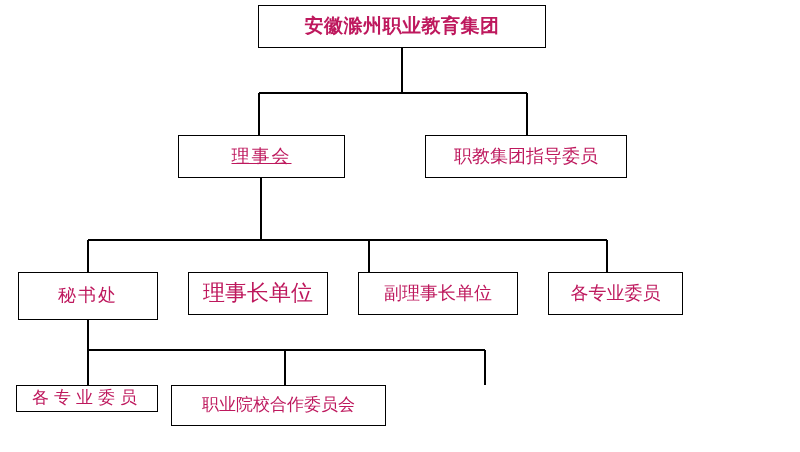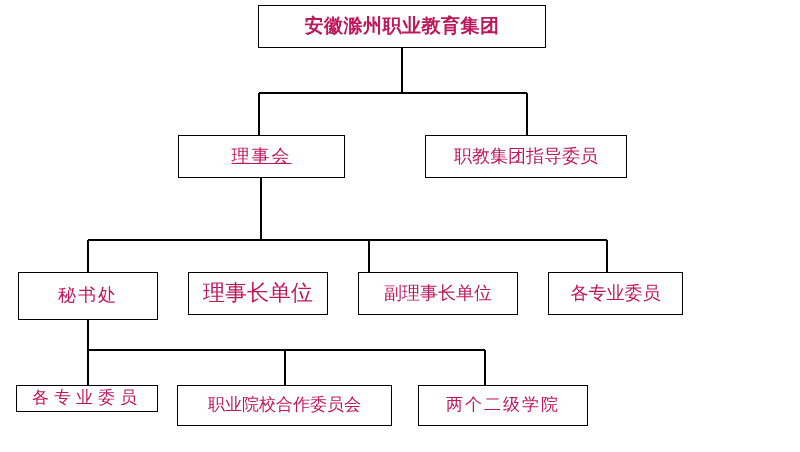--- a/index.html
+++ b/index.html
@@ -76,21 +76,21 @@
     left: 548px; top: 272px; width: 135px; height: 43px;
     font-size: 18px;
   }
   
   #node-specialty-committees {
     left: 16px;  top: 385px; width: 142px; height: 27px;
     font-size: 17px;
   }
   #node-specialty-committees .node-label { letter-spacing: 5px; }
   #node-school-enterprise {
-    left: 177px; top: 385px; width: 215px; height: 41px;
+    left: 171px; top: 385px; width: 215px; height: 41px;
     font-size: 17px;
   }
   #node-two-colleges {
     left: 418px; top: 385px; width: 170px; height: 41px;
     font-size: 17px;
   }
   #node-two-colleges .node-label { letter-spacing: 2px; }
 </style>
 </head>
 <body>
@@ -149,17 +149,14 @@
   </div>
 
   <div class="node-box" id="node-specialty-committees">
     <span class="node-label">各专业委员</span>
   </div>
 
   <div class="node-box" id="node-school-enterprise">
     <span class="node-label">职业院校合作委员会</span>
   </div>
 
-  <div class="node-box" id="node-two-colleges">
-    <span class="node-label">两个二级学院</span>
-  </div>
 
 </div>
 
 </body></html>

